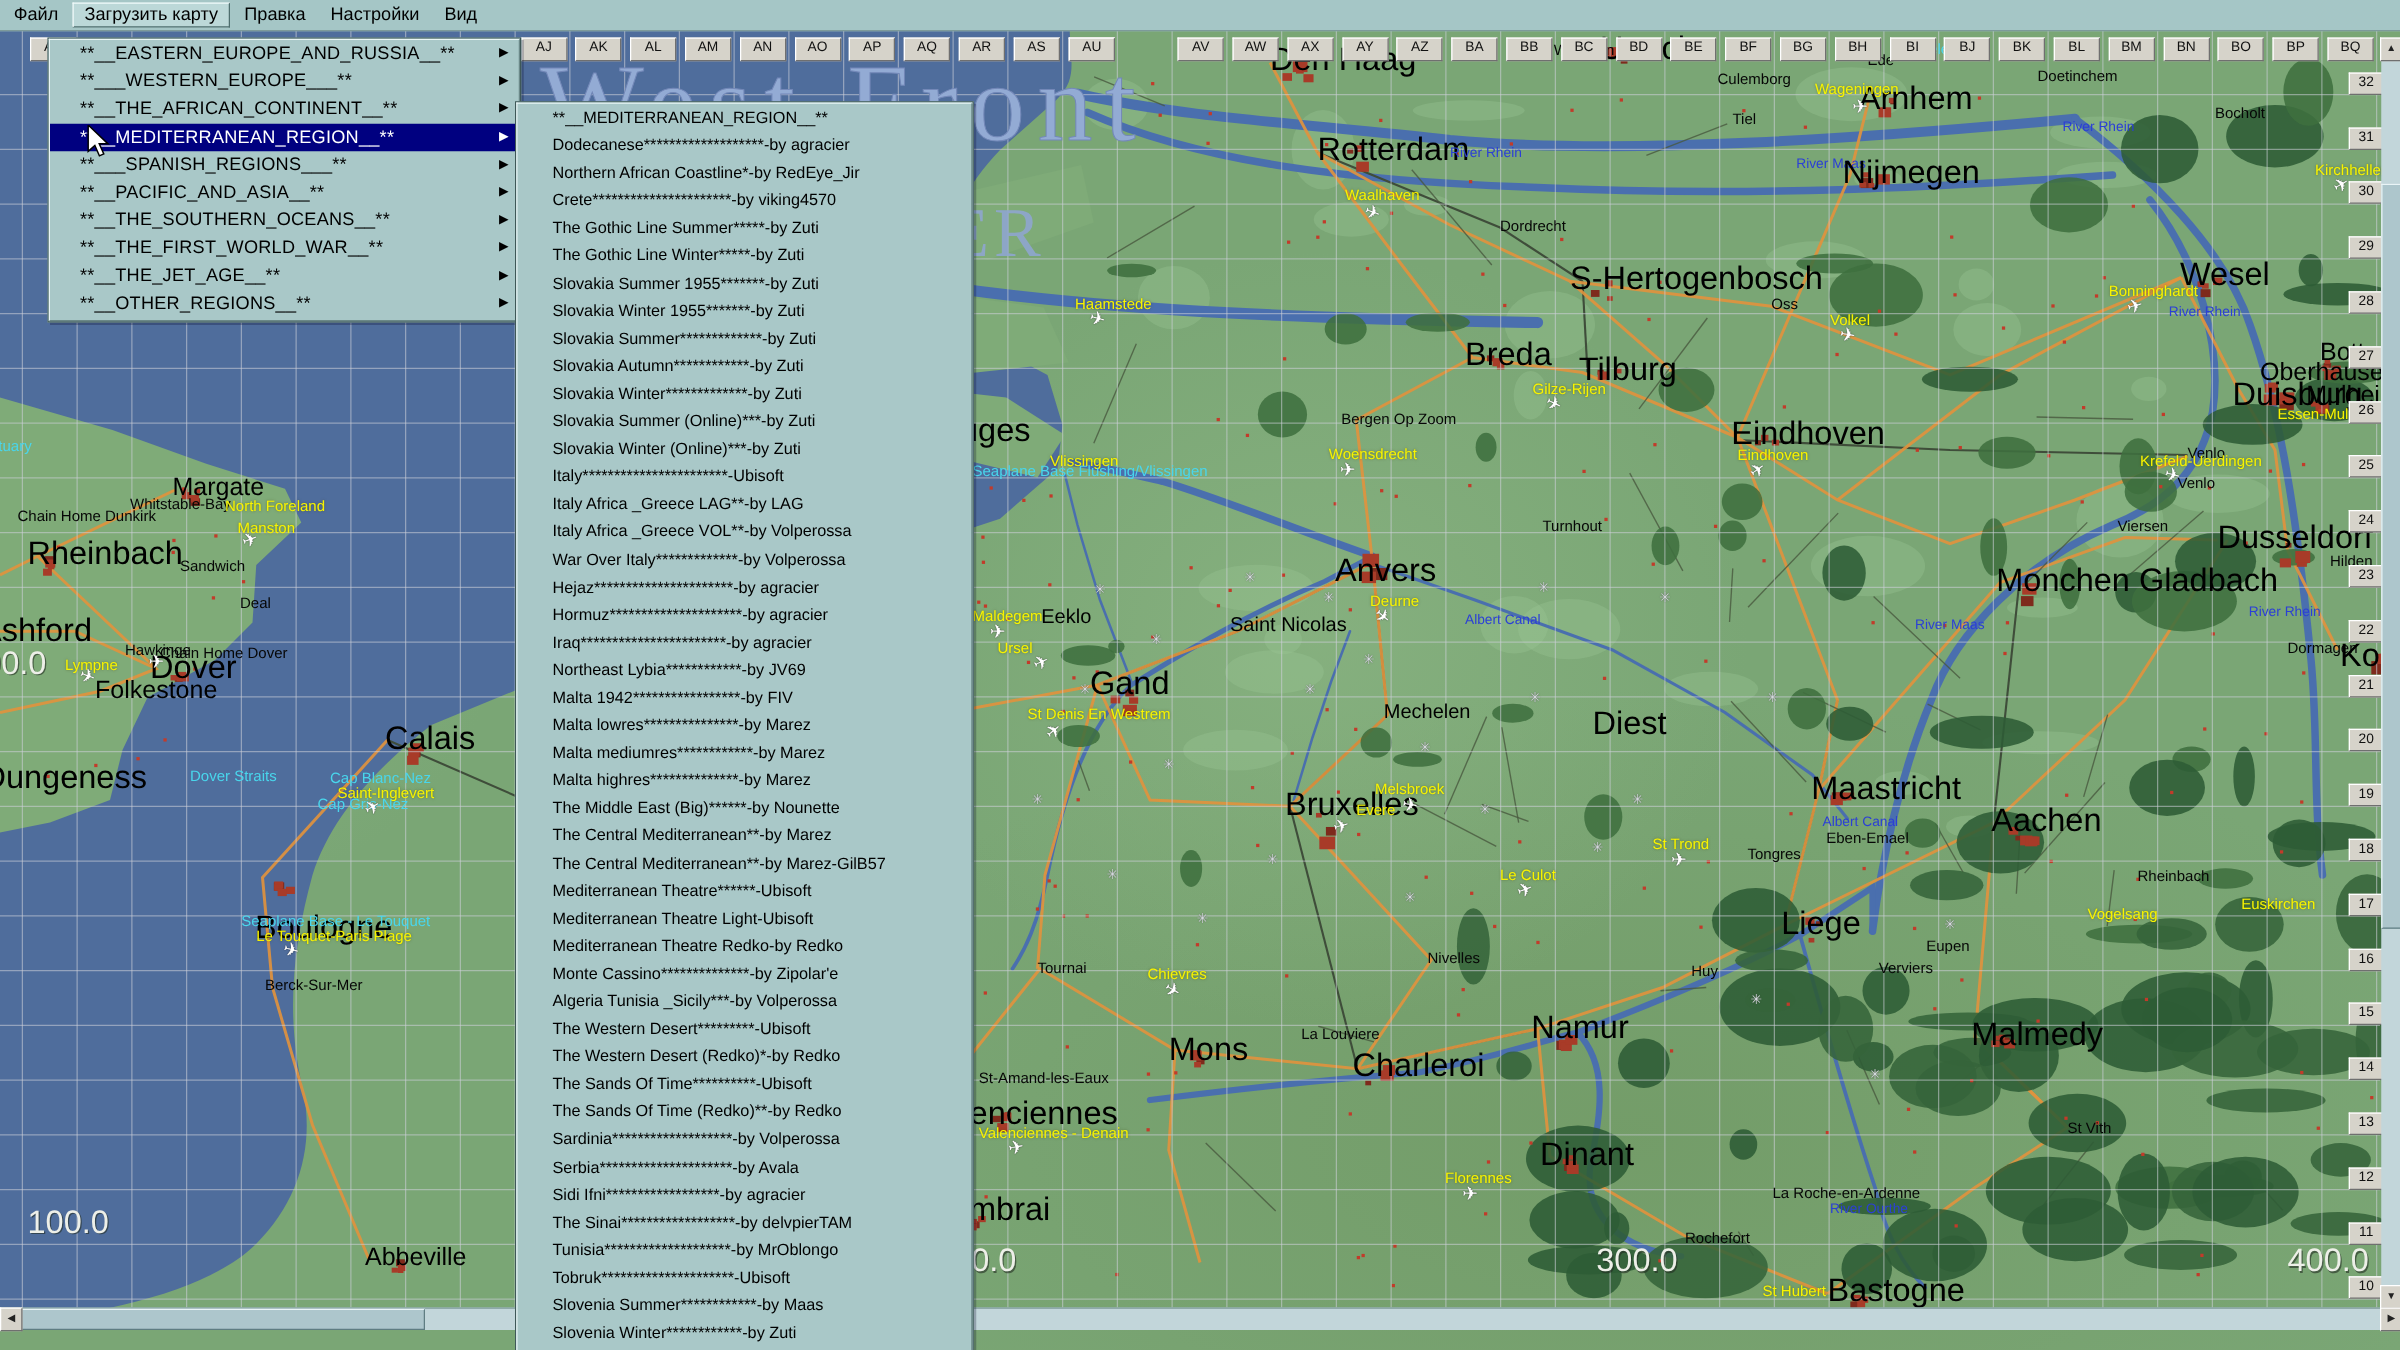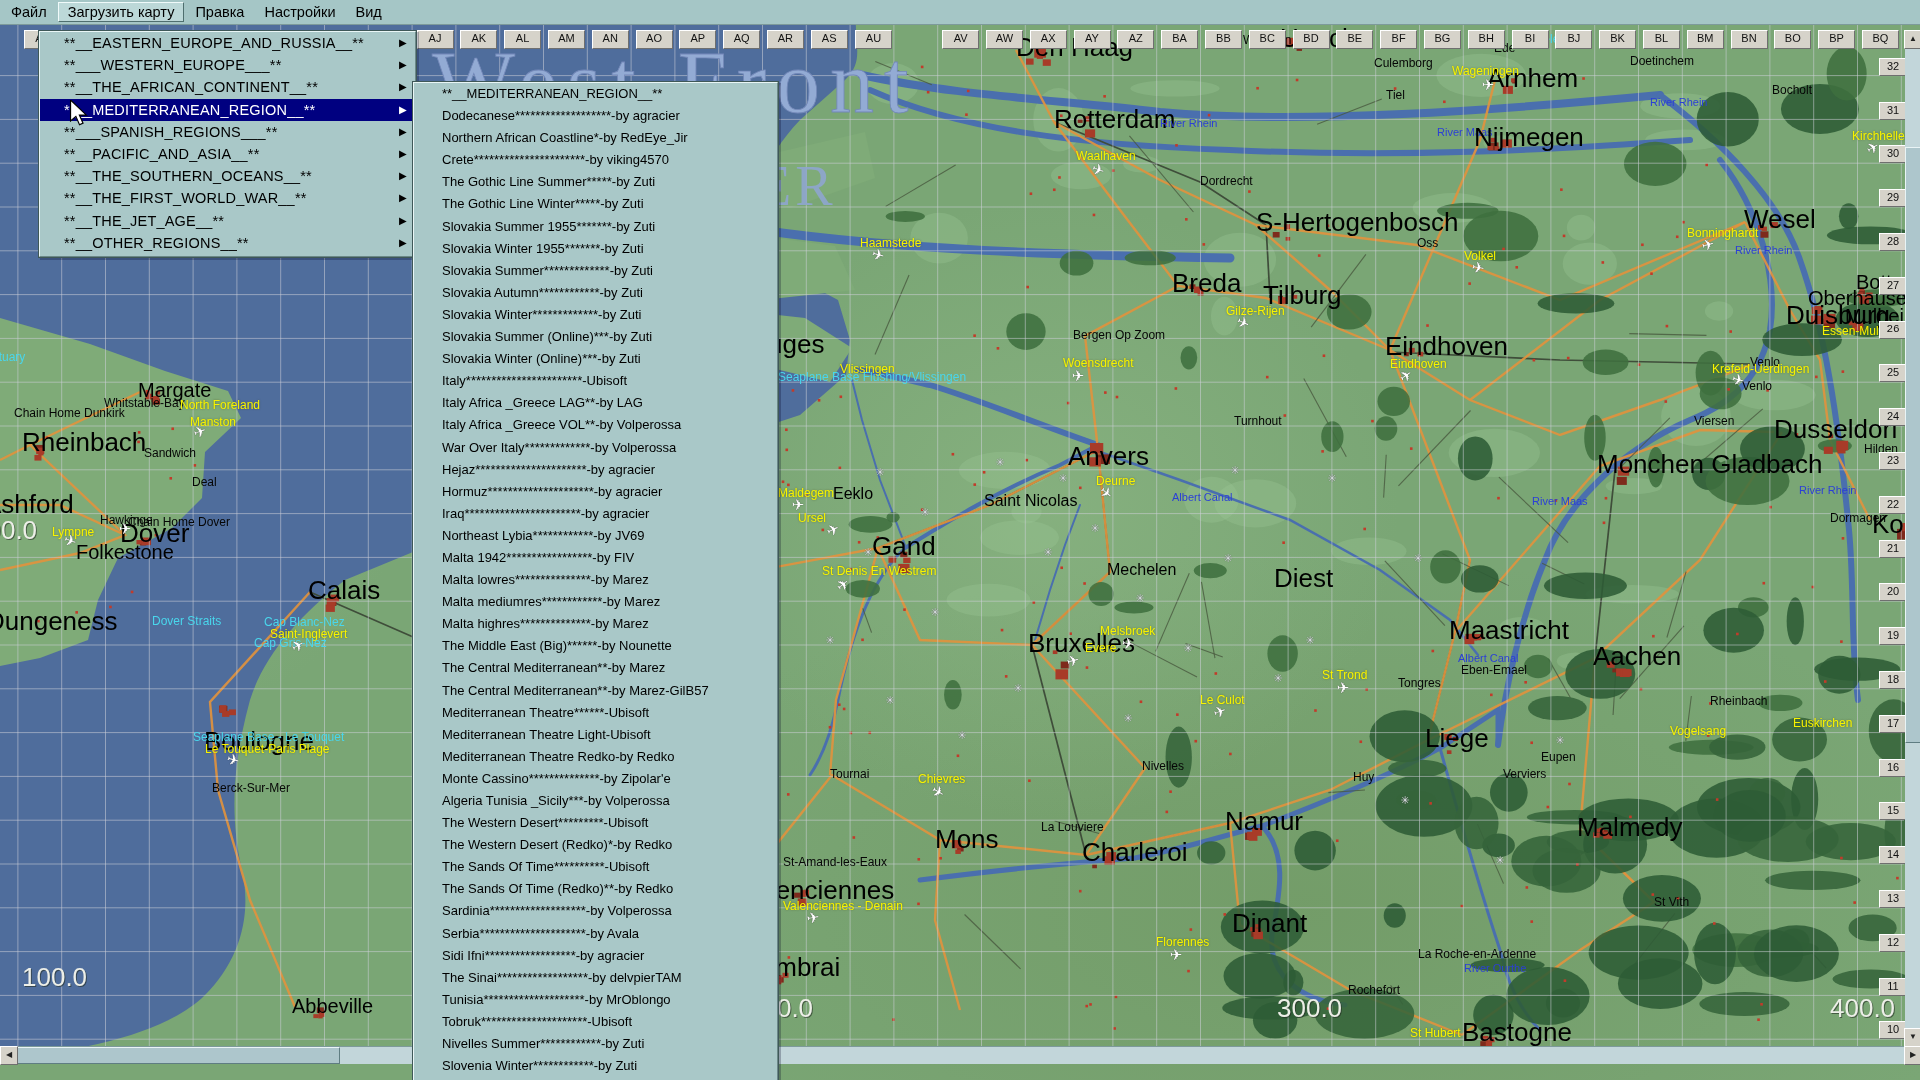--- a/index.html
+++ b/index.html
@@ -1086,21 +1086,21 @@
         <div class="menu-item">The Western Desert*********-Ubisoft</div>
         <div class="menu-item">The Western Desert (Redko)*-by Redko</div>
         <div class="menu-item">The Sands Of Time**********-Ubisoft</div>
         <div class="menu-item">The Sands Of Time (Redko)**-by Redko</div>
         <div class="menu-item">Sardinia*******************-by Volperossa</div>
         <div class="menu-item">Serbia*********************-by Avala</div>
         <div class="menu-item">Sidi Ifni******************-by agracier</div>
         <div class="menu-item">The Sinai******************-by delvpierTAM</div>
         <div class="menu-item">Tunisia********************-by MrOblongo</div>
         <div class="menu-item">Tobruk*********************-Ubisoft</div>
-        <div class="menu-item">Nivelles Summer************-by Zuti</div>
+        <div class="menu-item">Slovenia Summer************-by Maas</div>
         <div class="menu-item">Slovenia Winter************-by Zuti</div>
       </div>
   </div>
 
   <svg id="cursor" width="24" height="26" viewBox="0 0 13 20">
     <polygon points="0,0 0,16.2 4.1,12.6 6.9,19 9.6,17.8 6.8,11.6 12.2,11.6" fill="#fff" stroke="#000" stroke-width="0.9"></polygon>
   </svg>
 </div>
 
 </body></html>

